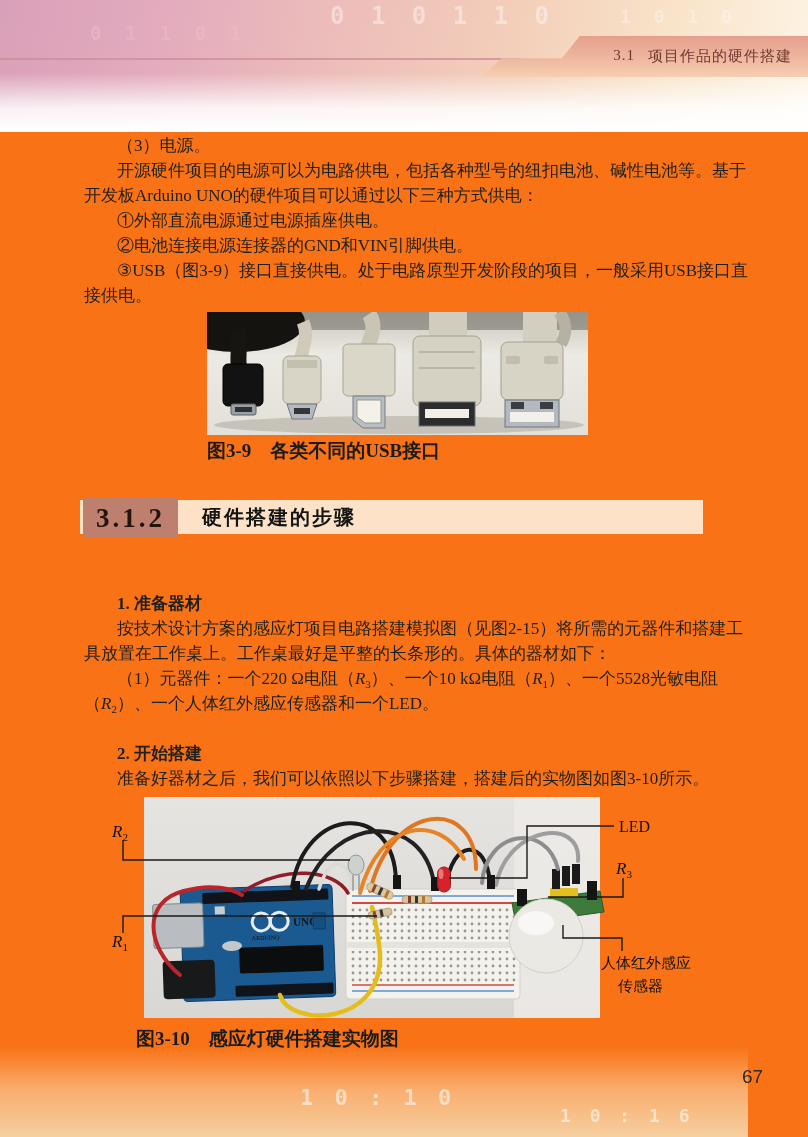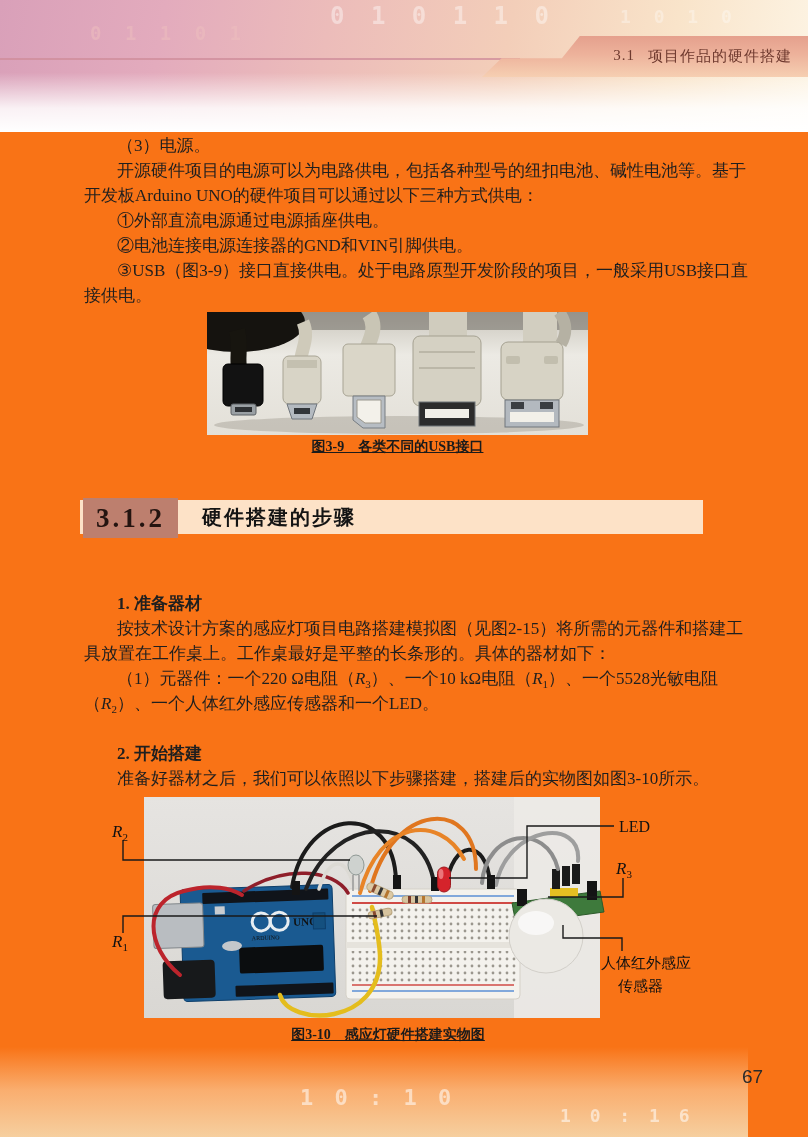--- a/index.html
+++ b/index.html
@@ -23,22 +23,22 @@
   .htext .num { margin-right:13px; }
 
   
   .bline { position:absolute; font-size:17px; line-height:25px; height:25px;
            white-space:nowrap; color:#1f1f1f; }
   .bold { font-weight:bold; }
   .ri { font-style:italic; font-family:"Liberation Serif", serif; }
   sub.rs { font-size:11px; line-height:0; }
 
   
-  .figcap { position:absolute; font-weight:bold; font-size:14px; color:#1b1b1b;
-            text-align:center; white-space:nowrap;text-decoration:underline; }
+  .figcap { position:absolute; font-weight:bold; font-size:19px; color:#1b1b1b;
+            text-align:left; white-space:nowrap; }
   svg text { font-family:"Liberation Serif", serif; fill:#111; }
 
   
   .sec-bar  { position:absolute; left:80px;  top:500px; width:623px; height:34px; background:#fde2c7; }
   .sec-box  { position:absolute; left:83px;  top:498px; width:95px;  height:40px; background:#bd7f6e;
               color:#241410; font-weight:bold; font-size:27px; text-align:center; line-height:40px;
               letter-spacing:3px; }
   .sec-title{ position:absolute; left:202px; top:500px; height:28px; line-height:34px;
               font-weight:bold; font-size:20px; color:#141414; letter-spacing:2px; }
 
@@ -251,21 +251,21 @@
       <path d="M 479,130 L 479,143 L 538,143 L 538,156"></path>
     </g>
 
     <text x="28" y="42" font-size="17"><tspan font-style="italic">R</tspan><tspan dy="4" font-size="11">2</tspan></text>
     <text x="28" y="152" font-size="17"><tspan font-style="italic">R</tspan><tspan dy="4" font-size="11">1</tspan></text>
     <text x="535" y="37" font-size="16">LED</text>
     <text x="532" y="79" font-size="17"><tspan font-style="italic">R</tspan><tspan dy="4" font-size="11">3</tspan></text>
     <text x="517" y="173" font-size="15">人体红外感应</text>
     <text x="534" y="196" font-size="15">传感器</text>
   </svg>
-  <div class="figcap" style="left:160px; top:1026px; width:456px;">图3-10　感应灯硬件搭建实物图</div>
+  <div class="figcap" style="left:136px; top:1026px; width:456px;">图3-10　感应灯硬件搭建实物图</div>
 
   <div class="footer">
     <span class="fdigit" style="left:300px; top:38px; font-size:22px;">1 0 : 1 0</span>
     <span class="fdigit" style="left:560px; top:58px; font-size:18px;">1 0 : 1 6</span>
   </div>
   <div class="pagenum">67</div>
 
 </div>
 
 </body></html>

